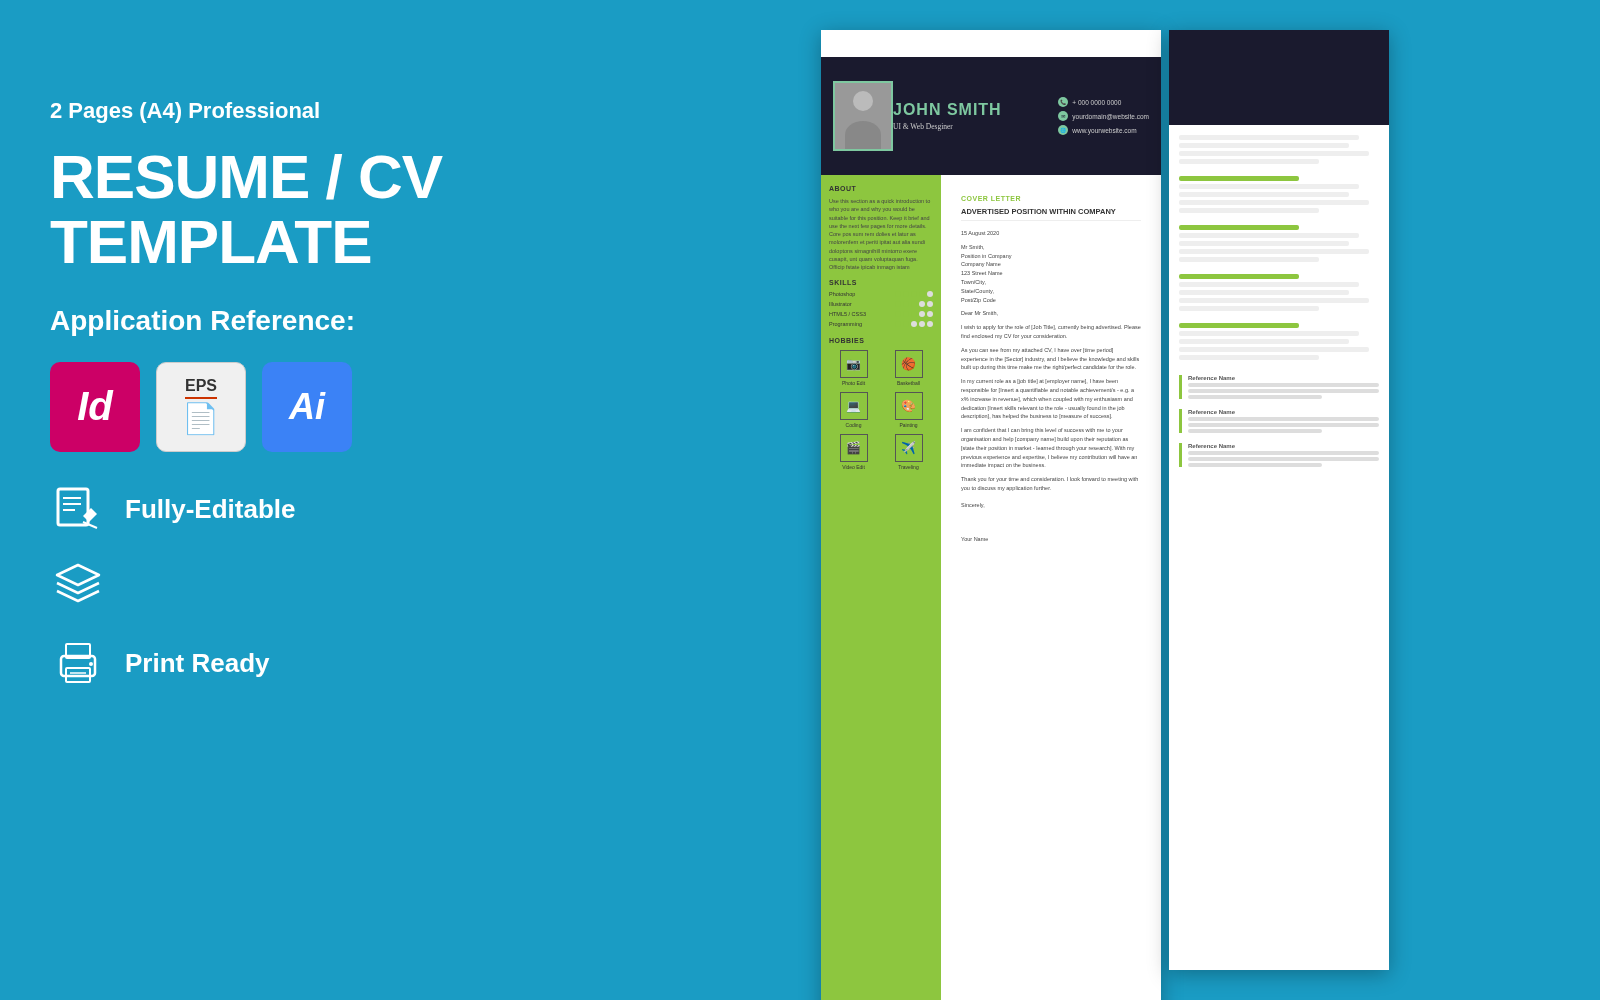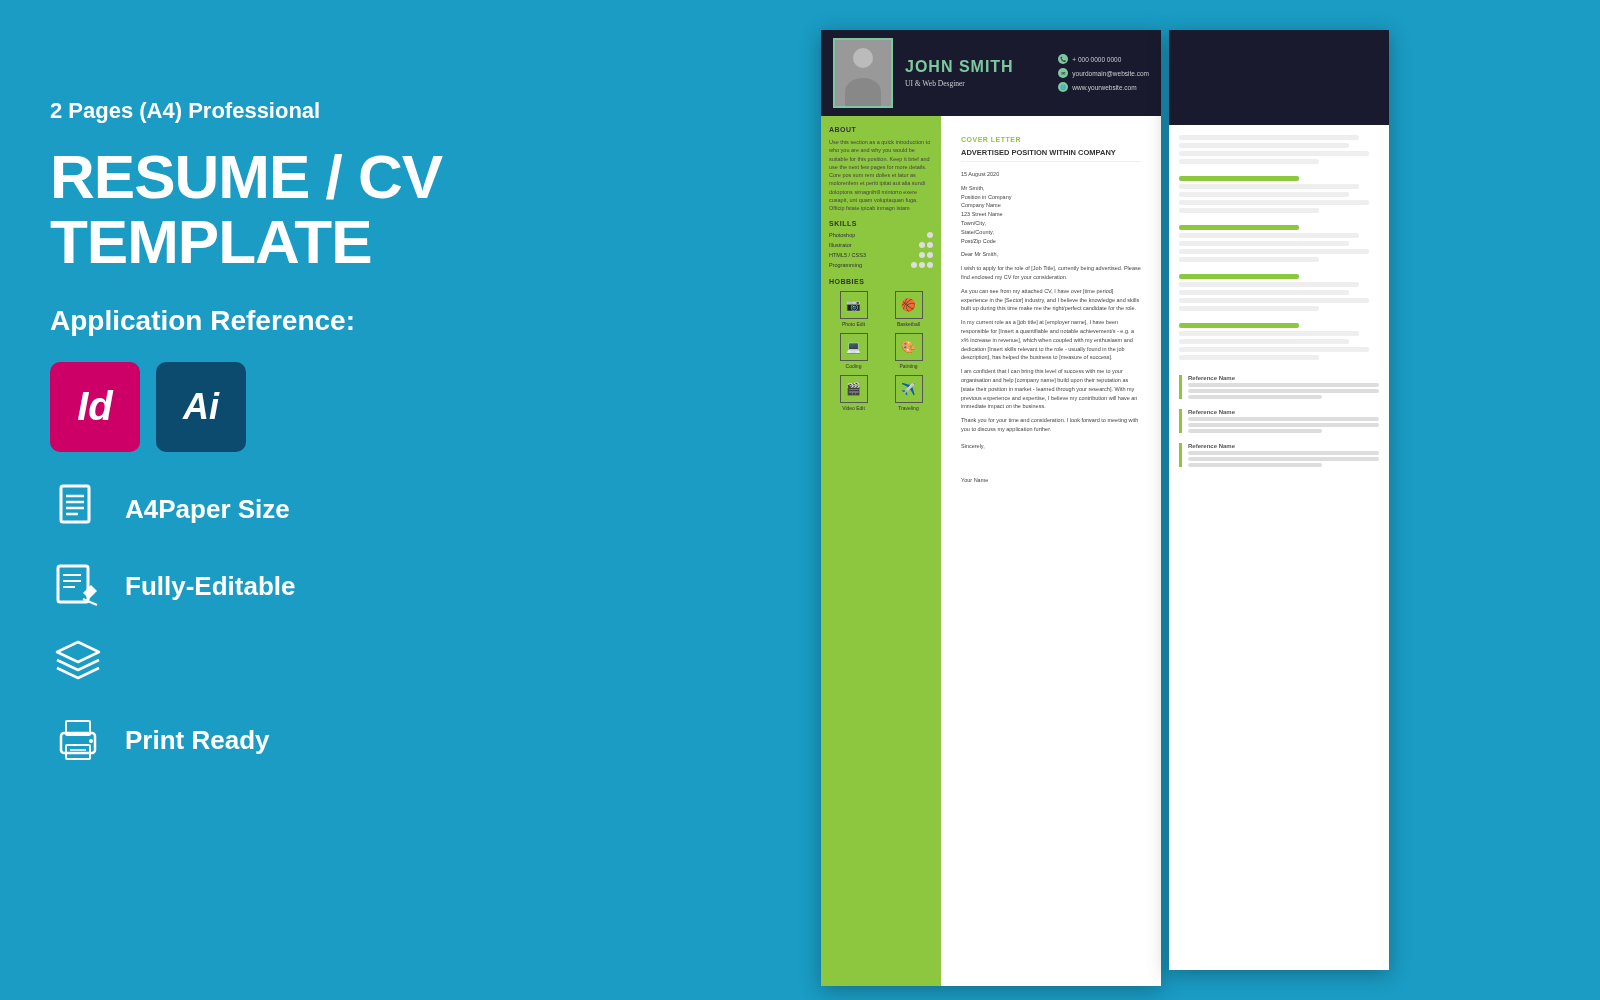--- a/index.html
+++ b/index.html
@@ -69,21 +69,21 @@
     .app-icon-indesign { background: #cc0066; }
     .app-icon-photoshop { background: #0044aa; }
     .app-icon-eps {
       background: #f0f0f0;
       color: #333;
       flex-direction: column;
       font-size: 14px;
       font-weight: bold;
       border: 1px solid #ccc;
     }
-    .app-icon-ai { background: #0c4a6e; }
+    .app-icon-ai { background: #3b82f6; }
     .app-icon-pdf {
       background: #f5f5f5;
       color: #cc0000;
       flex-direction: column;
       font-size: 14px;
       border: 1px solid #ccc;
     }
 
     .eps-label {
       font-size: 16px;
@@ -161,24 +161,24 @@
       min-height: 940px;
       box-shadow: 0 4px 20px rgba(0,0,0,0.3);
       flex-shrink: 0;
       overflow: hidden;
       font-size: 7px;
     }
 
     
     .resume-header {
       background: #1a1a2e;
-      padding: 8px 12px;
-      display: flex;
-      align-items: center;
-      gap: 12px;
+      padding: 24px 12px;
+      display: flex;
+      align-items: center;
+      margin-top: 27px;
     }
 
     .resume-photo {
       width: 60px;
       height: 70px;
       background: #888;
       flex-shrink: 0;
       border: 2px solid #7ec8a0;
       overflow: hidden;
       display: flex;
@@ -450,41 +450,33 @@
 
   <div class="app-supported-label">Application Reference:</div>
 
   <div class="app-icons">
 
     <div class="app-icon app-icon-indesign">
       <span class="indesign-text">Id</span>
     </div>
 
 
+    <div class="app-icon app-icon-eps">
+      <span class="eps-label">EPS</span>
+      <span class="eps-icon">📄</span>
+    </div>
 
     <div class="app-icon app-icon-ai">
       <span class="ai-text">Ai</span>
     </div>
 
   </div>
 
   <div class="features">
 
-    <div class="feature-item">
-      <div class="feature-icon">
-        <svg viewBox="0 0 50 50" xmlns="http://www.w3.org/2000/svg">
-          <rect x="8" y="2" width="28" height="36" rx="2" fill="none" stroke="white" stroke-width="3"></rect>
-          <line x1="13" y1="12" x2="31" y2="12" stroke="white" stroke-width="2.5"></line>
-          <line x1="13" y1="18" x2="31" y2="18" stroke="white" stroke-width="2.5"></line>
-          <line x1="13" y1="24" x2="31" y2="24" stroke="white" stroke-width="2.5"></line>
-          <line x1="13" y1="30" x2="25" y2="30" stroke="white" stroke-width="2.5"></line>
-        </svg>
-      </div>
-      <span class="feature-text">A4Paper Size</span>
-    </div>
 
     <div class="feature-item">
       <div class="feature-icon">
         <svg viewBox="0 0 50 50" xmlns="http://www.w3.org/2000/svg">
           <rect x="5" y="5" width="30" height="36" rx="2" fill="none" stroke="white" stroke-width="3"></rect>
           <line x1="10" y1="14" x2="28" y2="14" stroke="white" stroke-width="2"></line>
           <line x1="10" y1="20" x2="28" y2="20" stroke="white" stroke-width="2"></line>
           <line x1="10" y1="26" x2="22" y2="26" stroke="white" stroke-width="2"></line>
           <path d="M30 32 L38 24 L44 30 L36 38 Z" fill="white"></path>
           <line x1="30" y1="38" x2="44" y2="44" stroke="white" stroke-width="2"></line>

